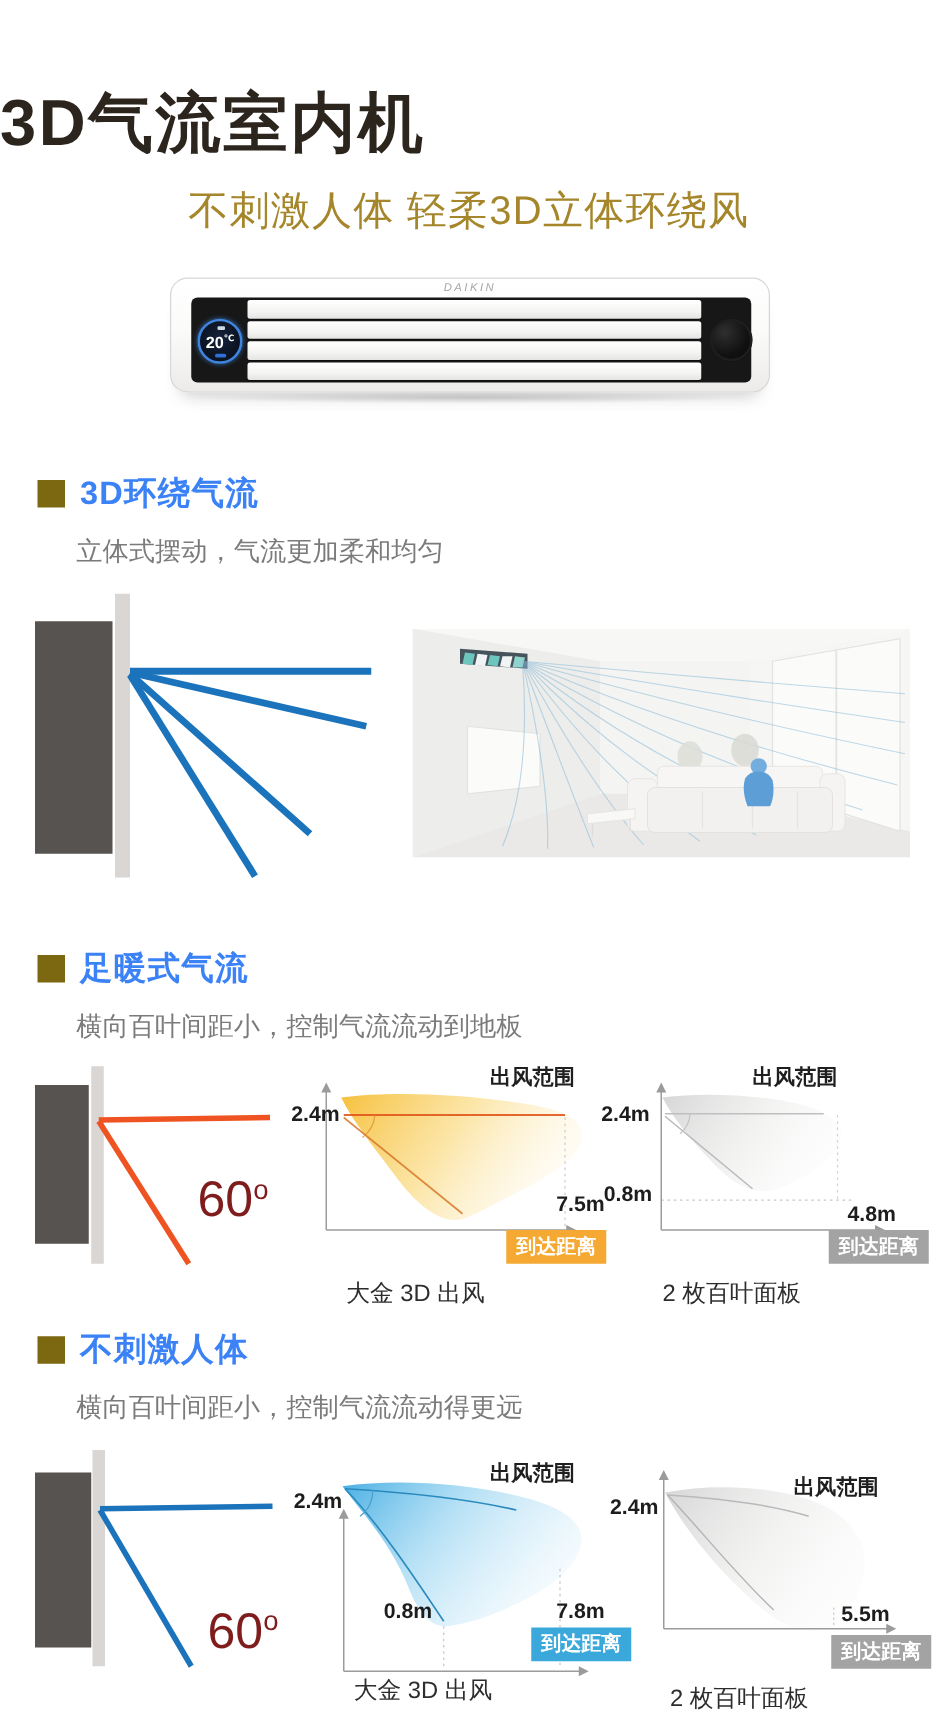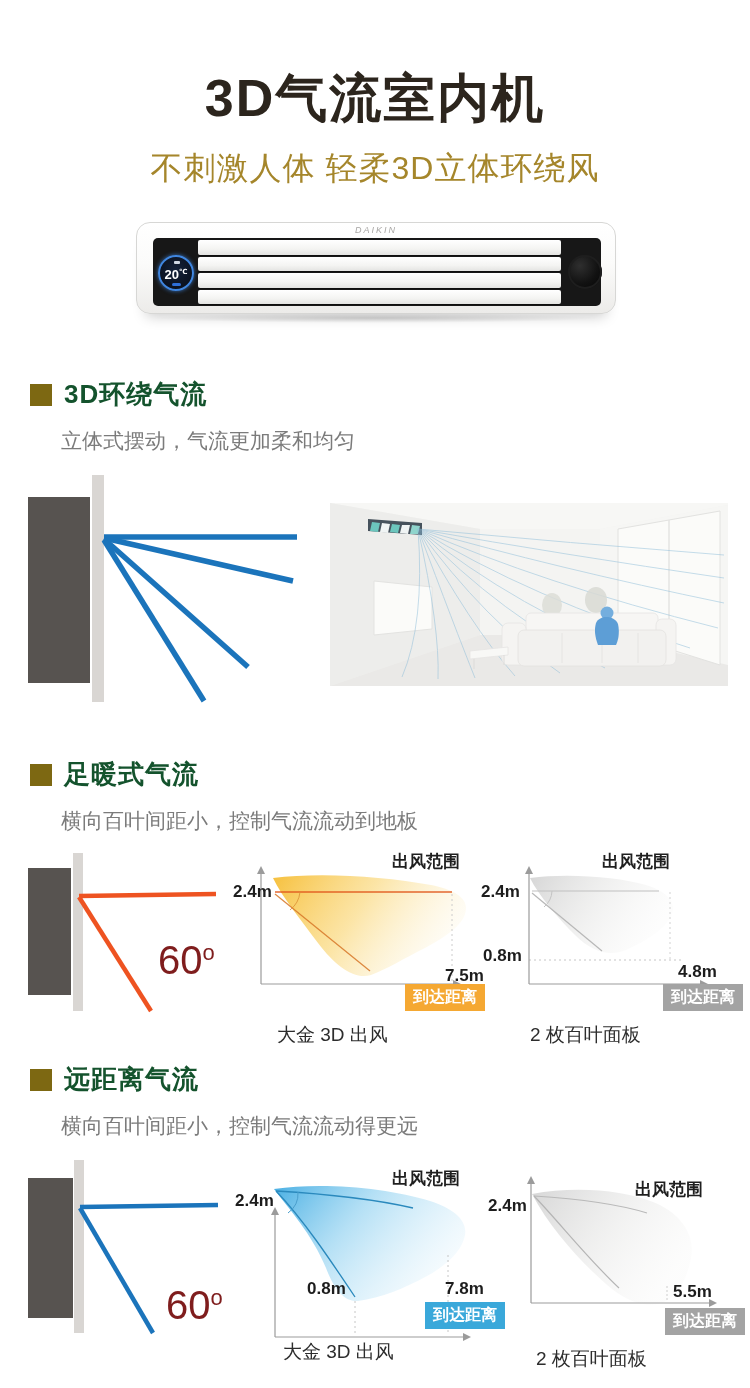--- a/index.html
+++ b/index.html
@@ -1,21 +1,21 @@
 <!DOCTYPE html>
 <html><head>
 <meta charset="utf-8">
 <style>
   * { margin:0; padding:0; box-sizing:border-box; }
   html,body { background:#ffffff; }
   body { width:750px; height:1388px; font-family:"Liberation Sans","DejaVu Sans",sans-serif; position:relative; }
   .page { position:absolute; left:0; top:0; width:750px; height:1388px; background:#ffffff; overflow:hidden; }
 
   
-  .page-title { position:absolute; top:64px; left:0; width:750px; text-align:center;
+  .page-title { position:absolute; top:64px; left:0; width:750px; 
     font-size:52px; font-weight:bold; color:#2c251d; letter-spacing:2px; }
   .page-subtitle { position:absolute; top:147px; left:0; width:750px; text-align:center;
     font-size:32px; color:#a5862b; letter-spacing:1px; }
 
   
   .unit { position:absolute; left:136px; top:222px; width:480px; height:92px;
     background:linear-gradient(180deg,#ffffff 0%,#fbfbfa 45%,#ecebe9 100%);
     border:1px solid #d7d7d5; border-radius:14px;
     box-shadow:0 2px 0 #ffffff inset, 0 12px 14px -10px rgba(0,0,0,.22); }
   .unit-logo { position:absolute; top:2px; left:0; width:100%; text-align:center;
@@ -36,21 +36,21 @@
   .unit-display .bar { position:absolute; bottom:3px; left:12px; width:9px; height:3px; background:#2e6fd8; border-radius:2px; }
   .unit-fan { position:absolute; left:431px; top:32px; width:34px; height:34px; border-radius:50%;
     background:radial-gradient(circle at 35% 32%, #2f2f2f 0%, #121212 55%, #040404 100%);
     box-shadow:0 0 0 2px #1e1e1e inset; }
   .unit-shadow { position:absolute; left:150px; top:313px; width:452px; height:10px;
     background:radial-gradient(ellipse at center, rgba(0,0,0,.16) 0%, rgba(0,0,0,0) 70%); }
 
   
   .section-head { position:absolute; left:30px; display:flex; align-items:center; gap:12px; }
   .bullet { width:22px; height:22px; background:#7d6812; flex:none; }
-  .section-title { font-size:26px; font-weight:bold; color:#14532d; letter-spacing:1px; }
+  .section-title { font-size:26px; font-weight:bold; color:#3b82f6; letter-spacing:1px; }
   .section-desc { position:absolute; left:61px; font-size:21px; color:#7b7b7b; }
 
   
   .diagram { position:absolute; }
   .angle-label { position:absolute; font-size:40px; color:#7f1d1d; }
   .angle-label sup { font-size:22px; vertical-align:14px; }
 
   
   .chart { position:absolute; }
   .chart .svg-layer { position:absolute; left:0; top:0; }
@@ -192,21 +192,21 @@
       <path d="M219,44 L219,132" stroke="#cccccc" stroke-width="1" stroke-dasharray="2,3"></path>
       <g stroke="#9b9b9b" stroke-width="1.2">
         <path d="M28,22 L28,134"></path>
         <path d="M28,134 L222,134"></path>
       </g>
       <polygon points="28,16 24,24 32,24" fill="#9b9b9b"></polygon>
       <polygon points="228,134 220,130 220,138" fill="#9b9b9b"></polygon>
     </svg>
     <div class="chart-title" style="left:97px; top:0;">出风范围</div>
     <div class="axis-label" style="left:0; top:32px;">2.4m</div>
-    <div class="axis-label" style="left:212px; top:116px;">7.5m</div>
+    <div class="axis-label" style="left:212px; top:104px;">7.5m</div>
     <div class="chart-caption" style="left:44px; top:136px;">大金 3D 出风</div>
     <div class="badge badge-orange" style="left:172px; top:134px;">到达距离</div>
   </div>
 
   <div class="chart" style="left:478px; top:850px; width:272px; height:170px;">
     <svg class="svg-layer" width="272" height="160" viewBox="0 0 272 160">
       <defs>
         <linearGradient id="gB" x1="0" y1="0" x2="1" y2="0.35">
           <stop offset="0" stop-color="#d4d4d4" stop-opacity="0.95"></stop>
           <stop offset="0.55" stop-color="#e9e9e8" stop-opacity="0.6"></stop>
@@ -229,21 +229,21 @@
     <div class="chart-title" style="left:62px; top:0;">出风范围</div>
     <div class="axis-label" style="left:3px; top:32px;">2.4m</div>
     <div class="axis-label" style="left:5px; top:96px;">0.8m</div>
     <div class="axis-label" style="left:200px; top:112px;">4.8m</div>
     <div class="chart-caption" style="left:52px; top:136px;">2 枚百叶面板</div>
     <div class="badge badge-gray" style="left:185px; top:134px;">到达距离</div>
   </div>
 
   <div class="section-head" style="top:1062px;">
     <div class="bullet"></div>
-    <div class="section-title">远距离气流</div>
+    <div class="section-title">不刺激人体</div>
   </div>
   <div class="section-desc" style="top:1112px;">横向百叶间距小，控制气流流动得更远</div>
 
   <svg class="diagram" style="left:25px; top:1155px;" width="230" height="186" viewBox="0 0 230 186">
     <rect x="3" y="23" width="45" height="140" fill="#575350"></rect>
     <rect x="49" y="5" width="10" height="173" fill="#d9d6d3"></rect>
     <g stroke="#1b74bb" stroke-width="4.5">
       <path d="M55,52 L193,50"></path>
       <path d="M55,53 L128,178"></path>
     </g>

